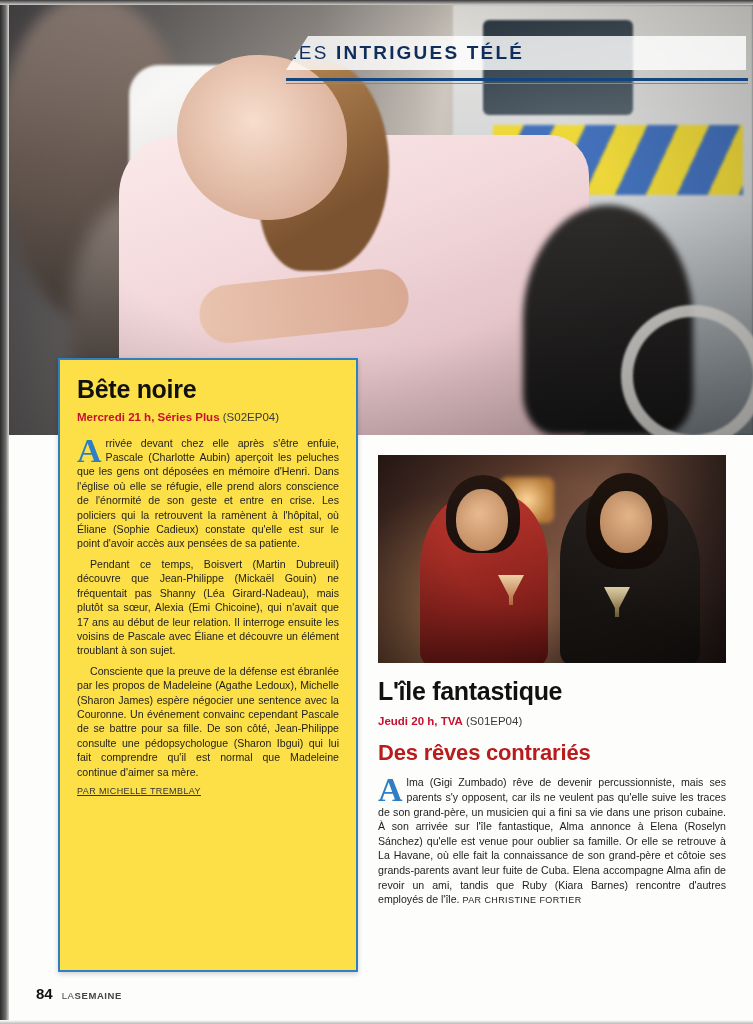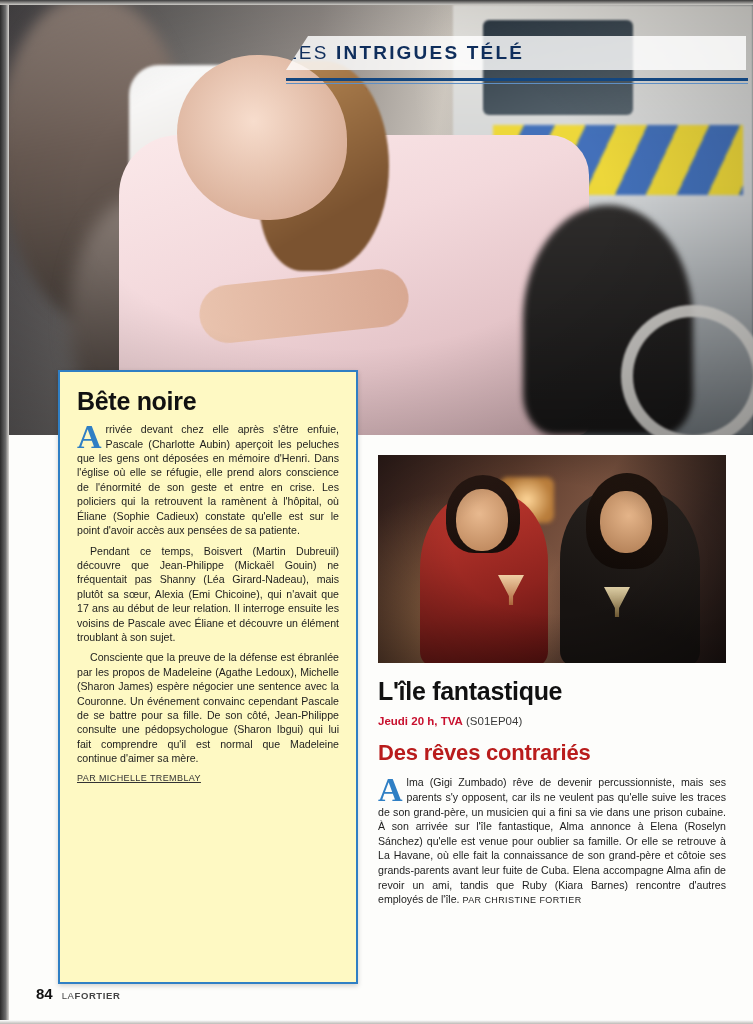--- a/index.html
+++ b/index.html
@@ -180,24 +180,23 @@
     left: 286px; top: 83px;
     width: 462px; height: 1px;
     background: #5f8fc4;
   }
 
   
   .card-left {
     position: absolute;
     left: 58px; top: 358px;
     width: 296px; height: 610px;
-    background: #fef9c3;
+    background: #fde047;
     border: 2px solid #2f7fc4;
     box-shadow: 0 2px 5px rgba(0,0,0,.18);
-    margin-top: 12px;
   }
   .card-inner {
     padding: 16px 17px 10px 17px;
   }
   .show-title {
     font-size: 25px;
     font-weight: 700;
     color: #111;
     letter-spacing: -.3px;
     margin: 0 0 8px 0;
@@ -411,20 +410,24 @@
 
   <div class="banner">
     <div class="banner-text"><span class="light">LES </span><span>INTRIGUES TÉLÉ</span></div>
   </div>
   <div class="banner-rule"></div>
   <div class="banner-rule-thin"></div>
 
   <div class="card-left">
     <div class="card-inner">
       <h2 class="show-title">Bête noire</h2>
+      <div class="sched">
+        <span class="when">Mercredi 21 h, Séries Plus</span>
+        <span class="ep">(S02EP04)</span>
+      </div>
       <div class="body-text">
         <p class="first"><span class="dropcap">A</span><span>rrivée devant chez elle après s'être enfuie, Pascale (Charlotte Aubin) aperçoit les peluches que les gens ont déposées en mémoire d'Henri. Dans l'église où elle se réfugie, elle prend alors conscience de l'énormité de son geste et entre en crise. Les policiers qui la retrouvent la ramènent à l'hôpital, où Éliane (Sophie Cadieux) constate qu'elle est sur le point d'avoir accès aux pensées de sa patiente.</span></p>
         <p>Pendant ce temps, Boisvert (Martin Dubreuil) découvre que Jean-Philippe (Mickaël Gouin) ne fréquentait pas Shanny (Léa Girard-Nadeau), mais plutôt sa sœur, Alexia (Emi Chicoine), qui n'avait que 17 ans au début de leur relation. Il interroge ensuite les voisins de Pascale avec Éliane et découvre un élément troublant à son sujet.</p>
         <p>Consciente que la preuve de la défense est ébranlée par les propos de Madeleine (Agathe Ledoux), Michelle (Sharon James) espère négocier une sentence avec la Couronne. Un événement convainc cependant Pascale de se battre pour sa fille. De son côté, Jean-Philippe consulte une pédopsychologue (Sharon Ibgui) qui lui fait comprendre qu'il est normal que Madeleine continue d'aimer sa mère.</p>
       </div>
       <div class="byline">PAR MICHELLE TREMBLAY</div>
     </div>
   </div>
 
   <div class="right-col">
@@ -448,19 +451,19 @@
       <span class="ep">(S01EP04)</span>
     </div>
     <h3 class="right-headline">Des rêves contrariés</h3>
     <div class="right-body">
       <p><span class="dropcap">A</span><span>lma (Gigi Zumbado) rêve de devenir percussionniste, mais ses parents s'y opposent, car ils ne veulent pas qu'elle suive les traces de son grand-père, un musicien qui a fini sa vie dans une prison cubaine. À son arrivée sur l'île fantastique, Alma annonce à Elena (Roselyn Sánchez) qu'elle est venue pour oublier sa famille. Or elle se retrouve à La Havane, où elle fait la connaissance de son grand-père et côtoie ses grands-parents avant leur fuite de Cuba. Elena accompagne Alma afin de revoir un ami, tandis que Ruby (Kiara Barnes) rencontre d'autres employés de l'île.</span> <span class="inline-byline">PAR CHRISTINE FORTIER</span></p>
     </div>
   </div>
 
   <div class="footer">
     <span class="folio">84</span>
-    <span class="mag-name"><span class="thin">LA</span><span>FORTIER</span></span>
+    <span class="mag-name"><span class="thin">LA</span><span>SEMAINE</span></span>
   </div>
 
   <div class="scan-edge-left"></div>
   <div class="scan-edge-top"></div>
   <div class="scan-edge-bottom"></div>
 </div>
 
 </body></html>

